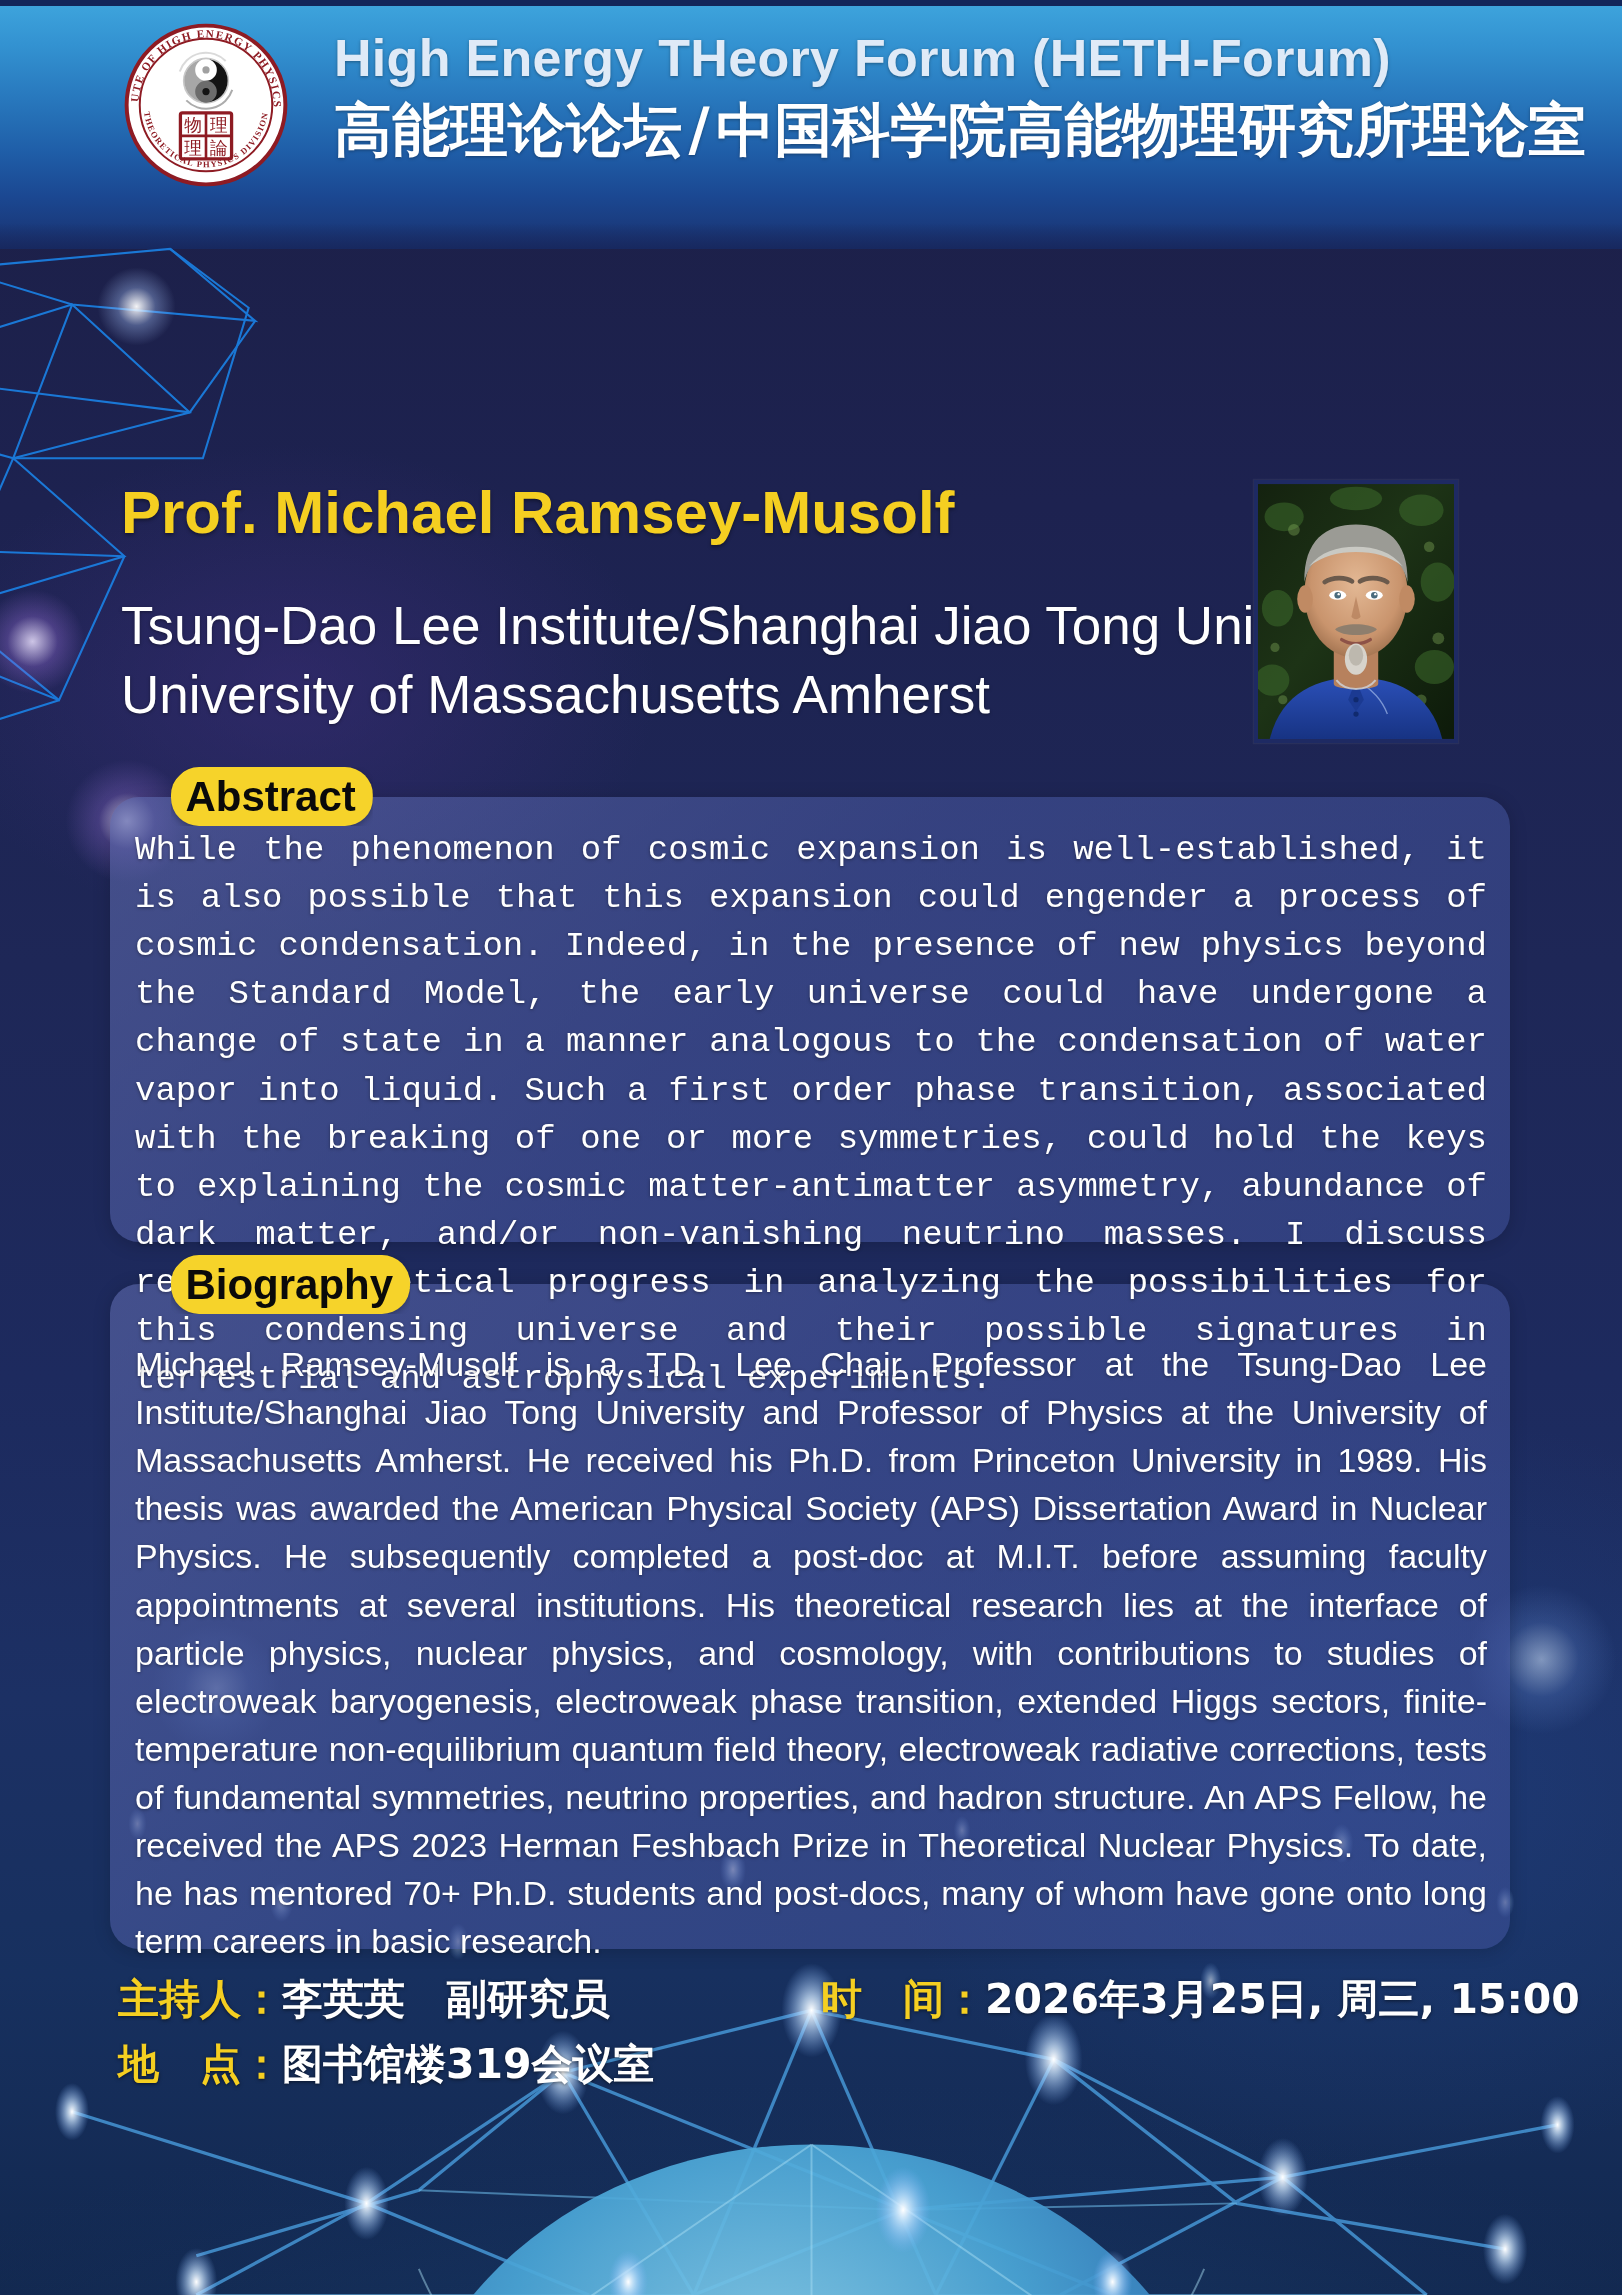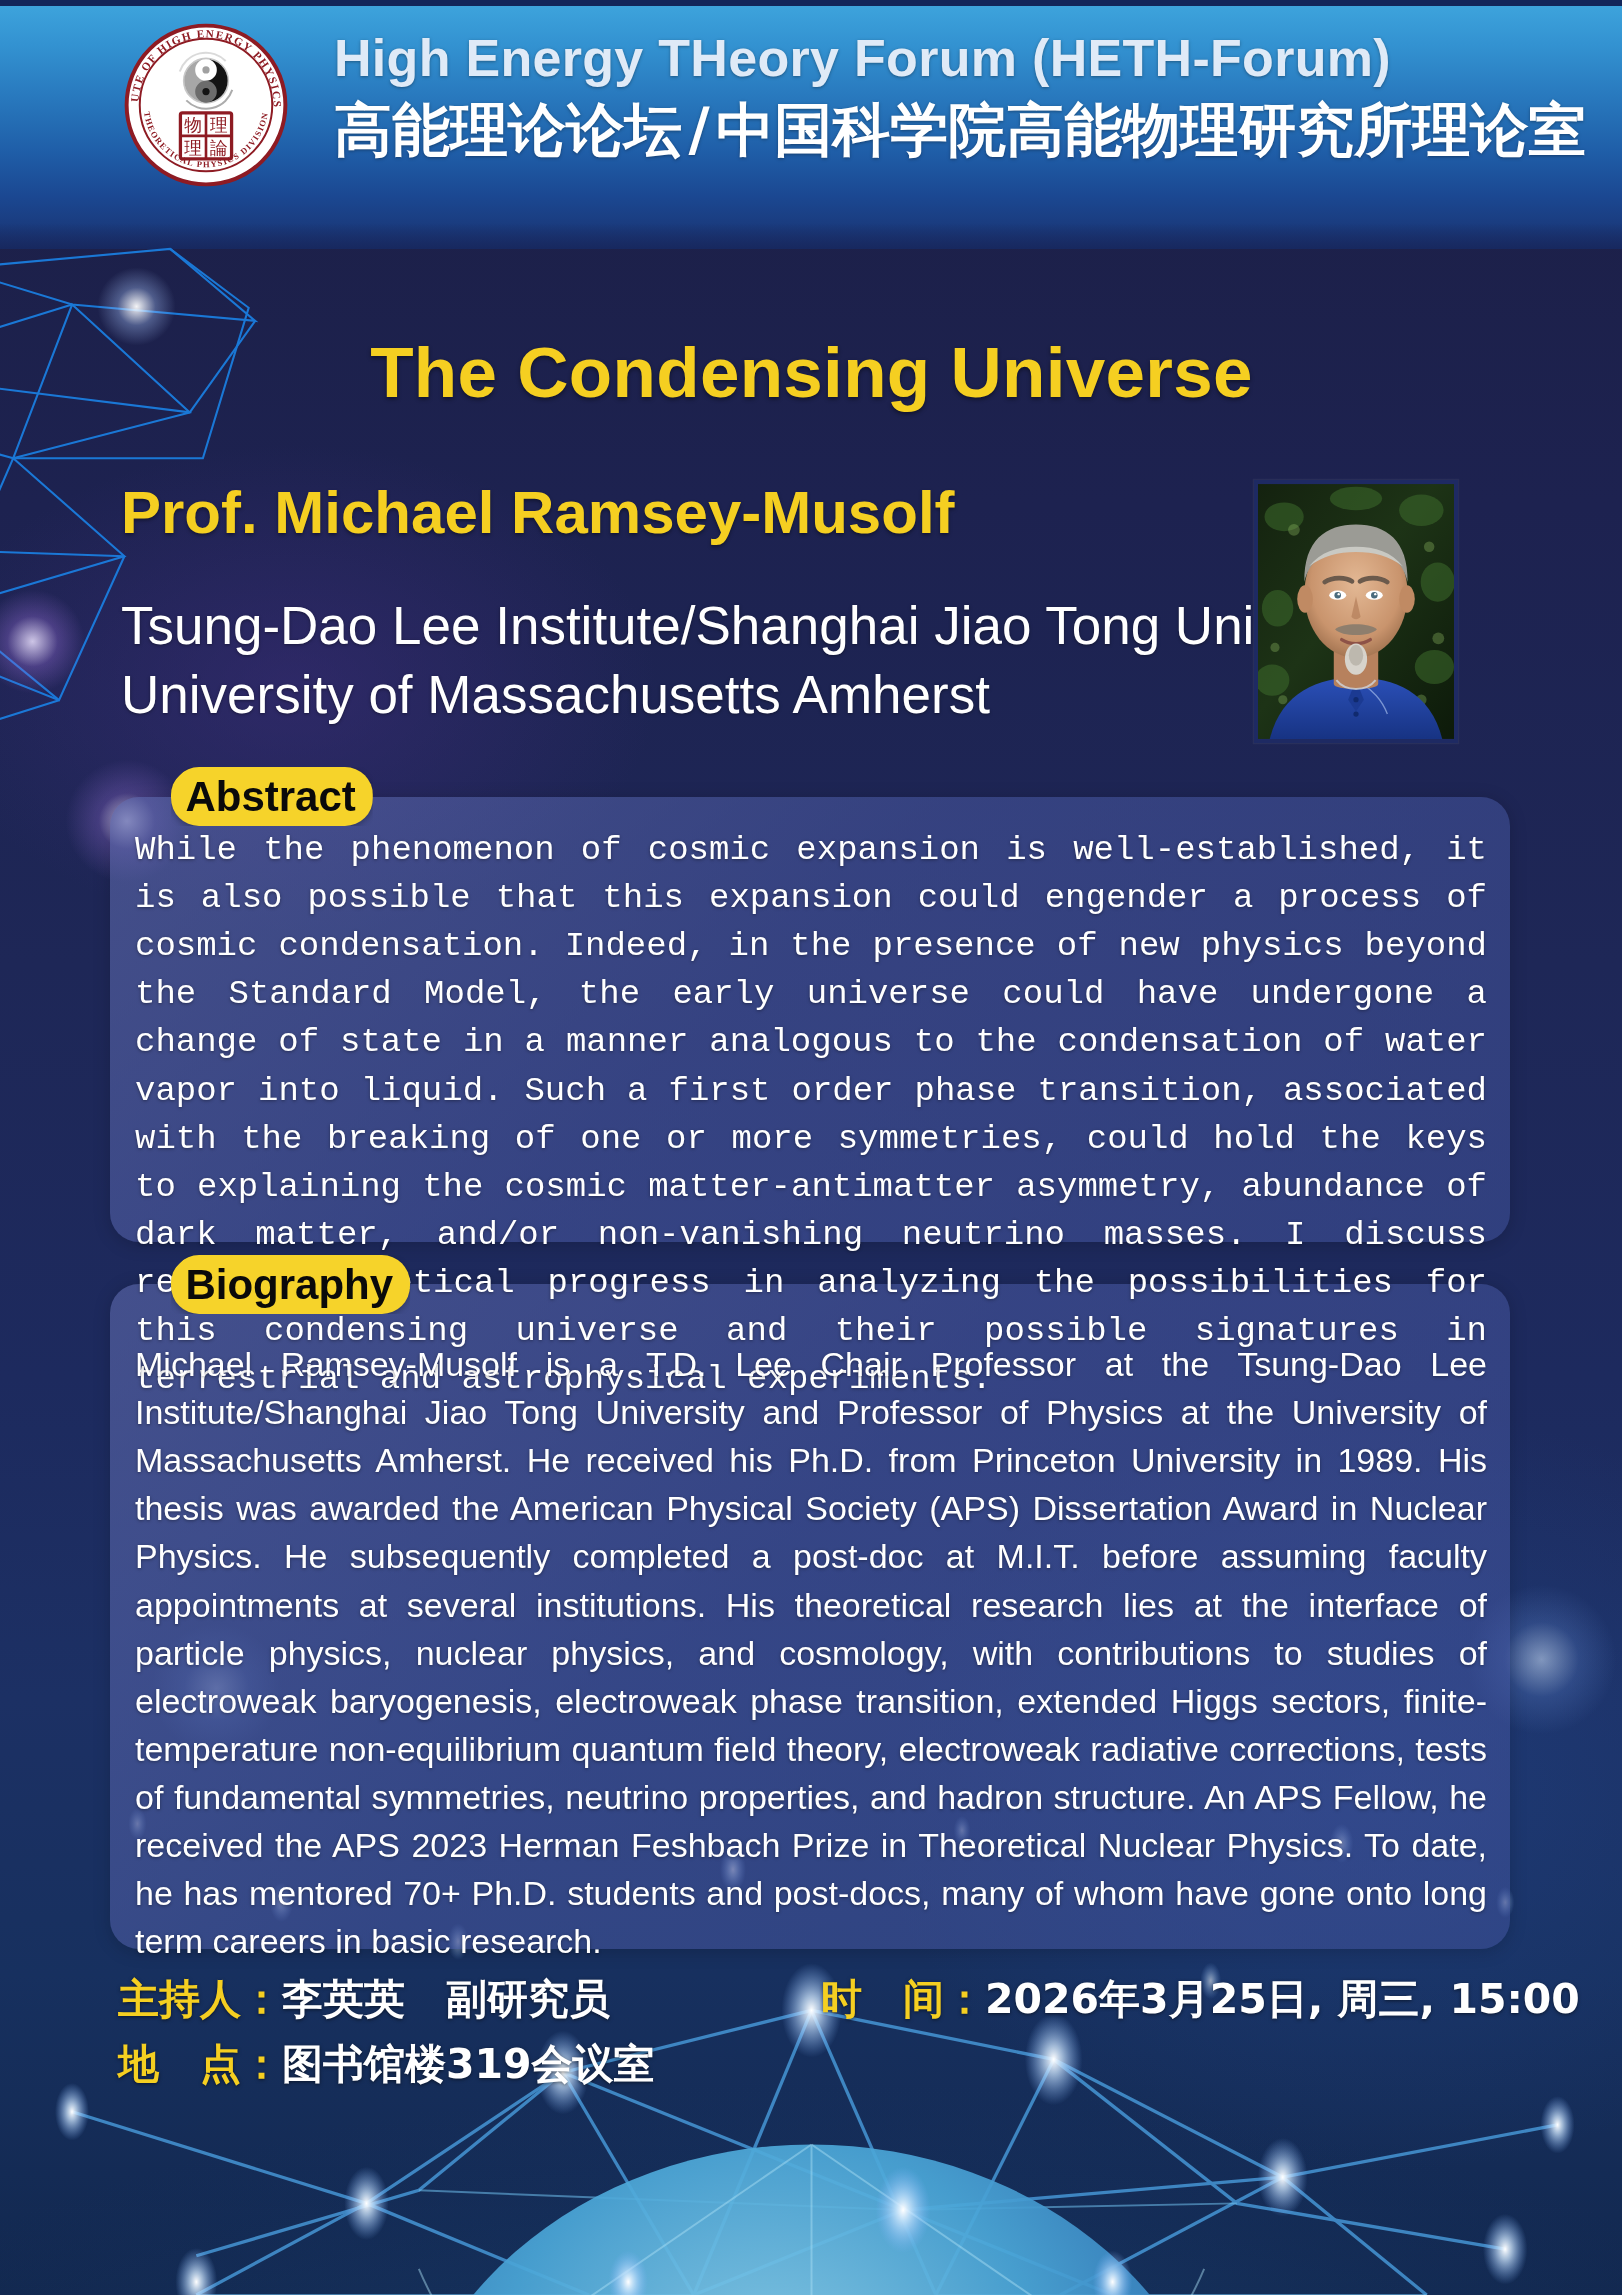--- a/index.html
+++ b/index.html
@@ -267,21 +267,20 @@
       <ellipse cx="430" cy="300" rx="18" ry="30" fill="url(#gNode)" opacity=".6"></ellipse>
       <ellipse cx="2050" cy="210" rx="18" ry="30" fill="url(#gNode)" opacity=".6"></ellipse>
       <ellipse cx="1850" cy="420" rx="16" ry="28" fill="url(#gNode)" opacity=".55"></ellipse>
       <ellipse cx="700" cy="360" rx="16" ry="28" fill="url(#gNode)" opacity=".55"></ellipse>
       <ellipse cx="210" cy="180" rx="14" ry="24" fill="url(#gNode)" opacity=".5"></ellipse>
       <ellipse cx="2300" cy="300" rx="14" ry="24" fill="url(#gNode)" opacity=".5"></ellipse>
       <ellipse cx="1470" cy="190" rx="13" ry="22" fill="url(#gNode)" opacity=".5"></ellipse>
     </g>
   </svg>
 
-  <div class="talk-title">The Condensing Universe</div>
 
   <div class="speaker-name">Prof. Michael Ramsey-Musolf</div>
   <div class="affil">
     <div>Tsung-Dao Lee Institute/Shanghai Jiao Tong University</div>
     <div>University of Massachusetts Amherst</div>
   </div>
 
   <div class="portrait">
     <svg viewBox="0 0 300 390" width="196" height="255">
       <defs>

